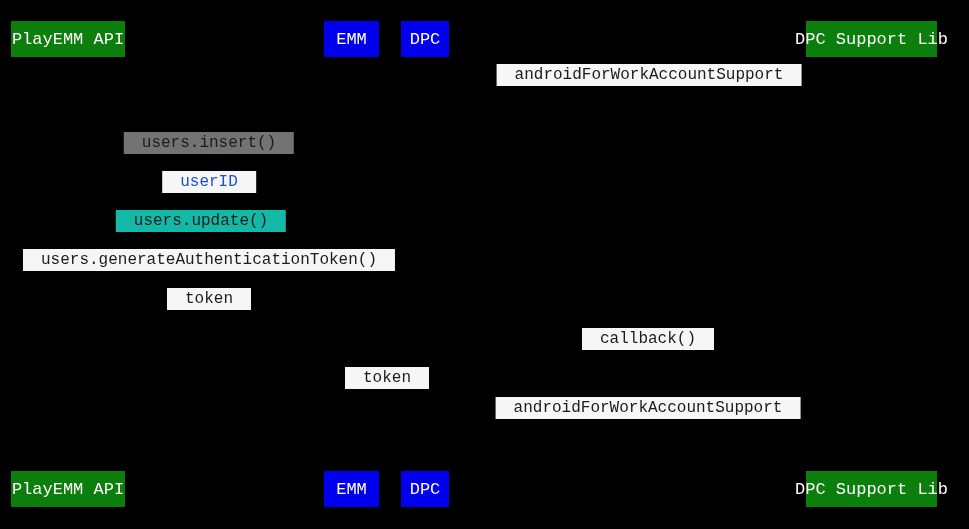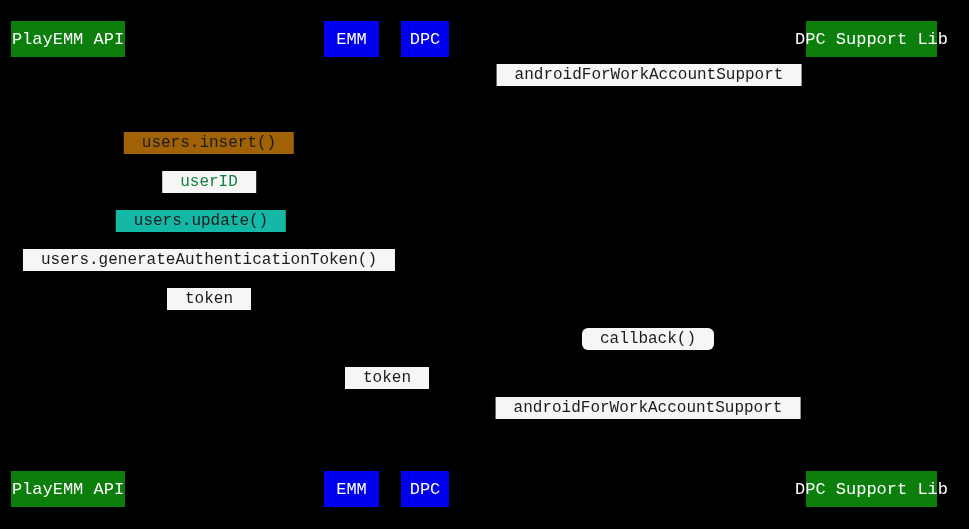--- a/index.html
+++ b/index.html
@@ -47,36 +47,36 @@
   <div id="layer-participants-top">
       <div class="participant" style="left: 11px; width: 114px; top: 21px; height: 36px; background: rgb(11, 126, 11); color: rgb(255, 255, 255);">PlayEMM API</div>
       <div class="participant" style="left: 324px; width: 55px; top: 21px; height: 36px; background: rgb(0, 0, 238); color: rgb(255, 255, 255);">EMM</div>
       <div class="participant" style="left: 401px; width: 48px; top: 21px; height: 36px; background: rgb(0, 0, 238); color: rgb(255, 255, 255);">DPC</div>
       <div class="participant" style="left: 806px; width: 131px; top: 21px; height: 36px; background: rgb(11, 126, 11); color: rgb(255, 255, 255);">DPC Support Lib</div>
     </div>
   <div id="layer-messages">
       <div class="msg" style="left: 649px; top: 64px; background: rgb(246, 246, 246); color: rgb(28, 28, 28);">
         <div class="msg-line">androidForWorkAccountSupport</div>
       </div>
-      <div class="msg" style="left: 209px; top: 132px; background: #a16207; color: rgb(28, 28, 28);">
+      <div class="msg" style="left: 209px; top: 132px; background: #737373; color: rgb(28, 28, 28);">
         <div class="msg-line">users.insert()</div>
       </div>
-      <div class="msg" style="left: 209px; top: 171px; background: rgb(246, 246, 246); color: #15803d;">
+      <div class="msg" style="left: 209px; top: 171px; background: rgb(246, 246, 246); color: #1d4ed8;">
         <div class="msg-line">userID</div>
       </div>
       <div class="msg" style="left: 201px; top: 210px; background: #14b8a6; color: rgb(28, 28, 28);">
         <div class="msg-line">users.update()</div>
       </div>
       <div class="msg" style="left: 209px; top: 249px; background: rgb(246, 246, 246); color: rgb(28, 28, 28);">
         <div class="msg-line">users.generateAuthenticationToken()</div>
       </div>
       <div class="msg" style="left: 209px; top: 288px; background: rgb(246, 246, 246); color: rgb(28, 28, 28);">
         <div class="msg-line">token</div>
       </div>
-      <div class="msg" style="left: 648px; top: 328px; background: rgb(246, 246, 246); color: rgb(28, 28, 28); border-radius: 6px;">
+      <div class="msg" style="left: 648px; top: 328px; background: rgb(246, 246, 246); color: rgb(28, 28, 28);">
         <div class="msg-line">callback()</div>
       </div>
       <div class="msg" style="left: 387px; top: 367px; background: rgb(246, 246, 246); color: rgb(28, 28, 28);">
         <div class="msg-line">token</div>
       </div>
       <div class="msg" style="left: 648px; top: 397px; background: rgb(246, 246, 246); color: rgb(28, 28, 28);">
         <div class="msg-line">androidForWorkAccountSupport</div>
       </div>
     </div>
   <div id="layer-participants-bottom">

